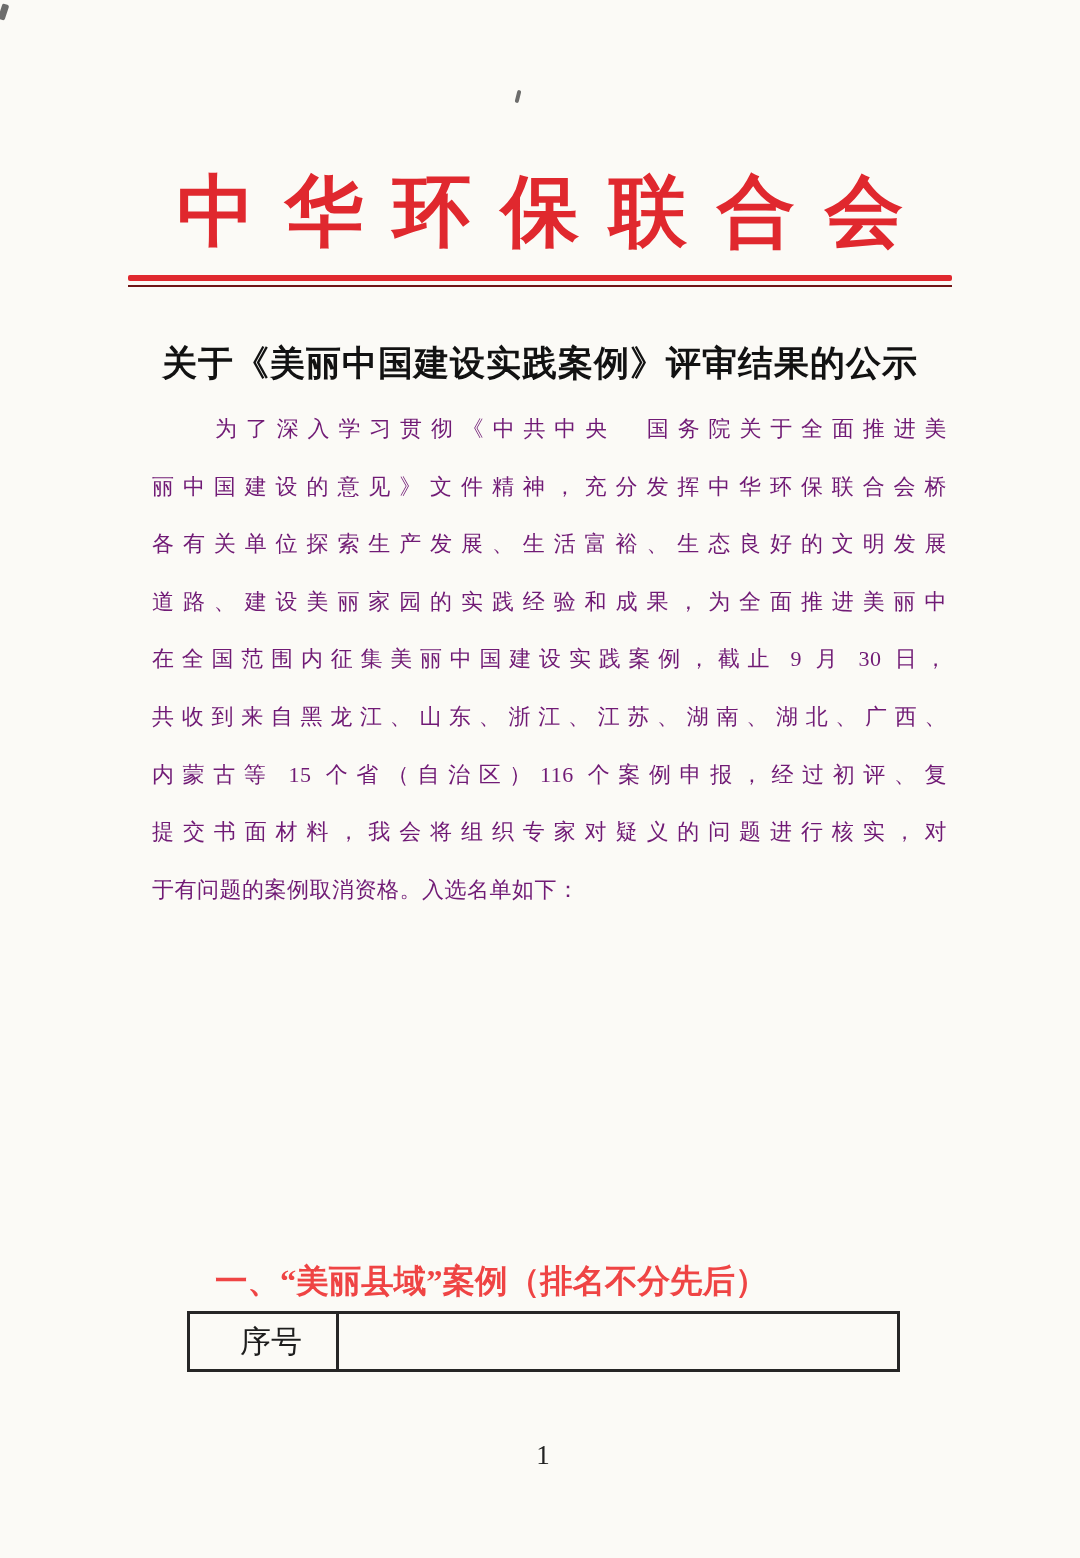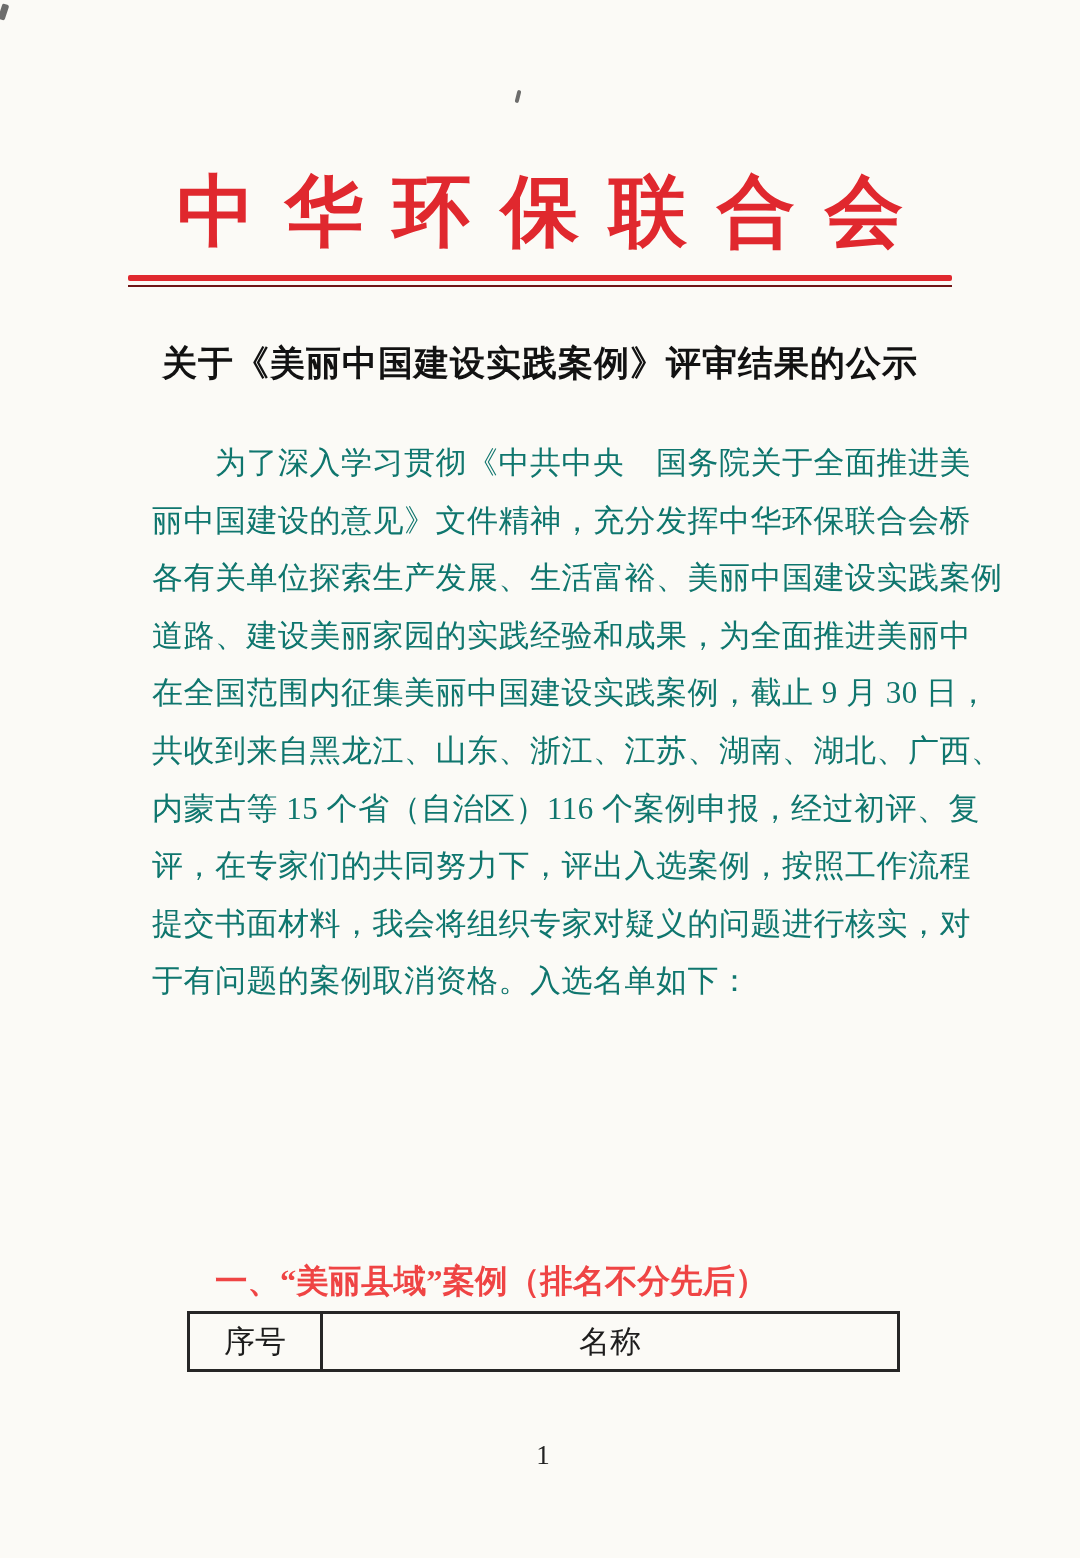--- a/index.html
+++ b/index.html
@@ -40,22 +40,22 @@
   .rule-thin{height:2px;margin-top:4px;background:#6e1516;}
   
   .doc-title{
     position:absolute;top:340px;left:0;width:100%;
     text-align:center;
     font-size:35px;font-weight:bold;color:#121212;
     letter-spacing:1px;white-space:nowrap;
   }
   
   .body-block{
-    position:absolute;top:434px;left:152px;width:795px;
-    font-size:31px;color:#0f766e;
+    position:absolute;top:400px;left:152px;width:795px;
+    font-size:22px;color:#701a75;
   }
   .body-line{
     height:57.6px;line-height:57.6px;
     text-align:justify;text-align-last:justify;
     white-space:nowrap;letter-spacing:0.5px;
   }
   .body-line.first{text-indent:63px;}
   .body-line.last{text-align-last:left;white-space:normal;}
   
   .section-heading{
@@ -63,21 +63,21 @@
     font-size:32.5px;font-weight:600;color:#ef4444;
     text-indent:63px;line-height:46px;white-space:nowrap;
   }
   
   .case-table{
     position:absolute;top:1311px;left:187px;width:713px;
     border:3px solid #262626;
     box-sizing:border-box;
     background:transparent;
   }
-  .case-table .row{display:flex;}
+  .case-table .row{display:flex;margin-left:16px;}
   .case-table .cell{
     height:55px;display:flex;align-items:center;justify-content:center;
     font-size:31px;color:#1d1d1d;box-sizing:border-box;
   }
   .case-table .cell.col-index{width:133px;border-right:3px solid #262626;}
   .case-table .cell.col-name{flex:1;}
   
   .page-number{
     position:absolute;top:1440px;left:0;width:1086px;
     text-align:center;font-size:27px;color:#222;
@@ -96,34 +96,32 @@
   <div class="rule-wrap">
     <div class="rule-thick"></div>
     <div class="rule-thin"></div>
   </div>
 
   <div class="doc-title">关于《美丽中国建设实践案例》评审结果的公示</div>
 
   <div class="body-block">
     <div class="body-line first">为了深入学习贯彻《中共中央　国务院关于全面推进美</div>
     <div class="body-line">丽中国建设的意见》文件精神，充分发挥中华环保联合会桥</div>
-    <div class="body-line">各有关单位探索生产发展、生活富裕、美丽中国建设实践案例</div>
+    <div class="body-line">各有关单位探索生产发展、生活富裕、生态良好的文明发展</div>
     <div class="body-line">道路、建设美丽家园的实践经验和成果，为全面推进美丽中</div>
     <div class="body-line">在全国范围内征集美丽中国建设实践案例，截止 9 月 30 日，</div>
     <div class="body-line">共收到来自黑龙江、山东、浙江、江苏、湖南、湖北、广西、</div>
     <div class="body-line">内蒙古等 15 个省（自治区）116 个案例申报，经过初评、复</div>
-    <div class="body-line">评，在专家们的共同努力下，评出入选案例，按照工作流程</div>
     <div class="body-line">提交书面材料，我会将组织专家对疑义的问题进行核实，对</div>
     <div class="body-line last">于有问题的案例取消资格。入选名单如下：</div>
   </div>
 
   <div class="section-heading">一、“美丽县域”案例（排名不分先后）</div>
 
   <div class="case-table">
     <div class="row">
       <div class="cell col-index">序号</div>
-      <div class="cell col-name">名称</div>
     </div>
   </div>
 
   <div class="page-number">1</div>
 
 </div>
 
 </body></html>

